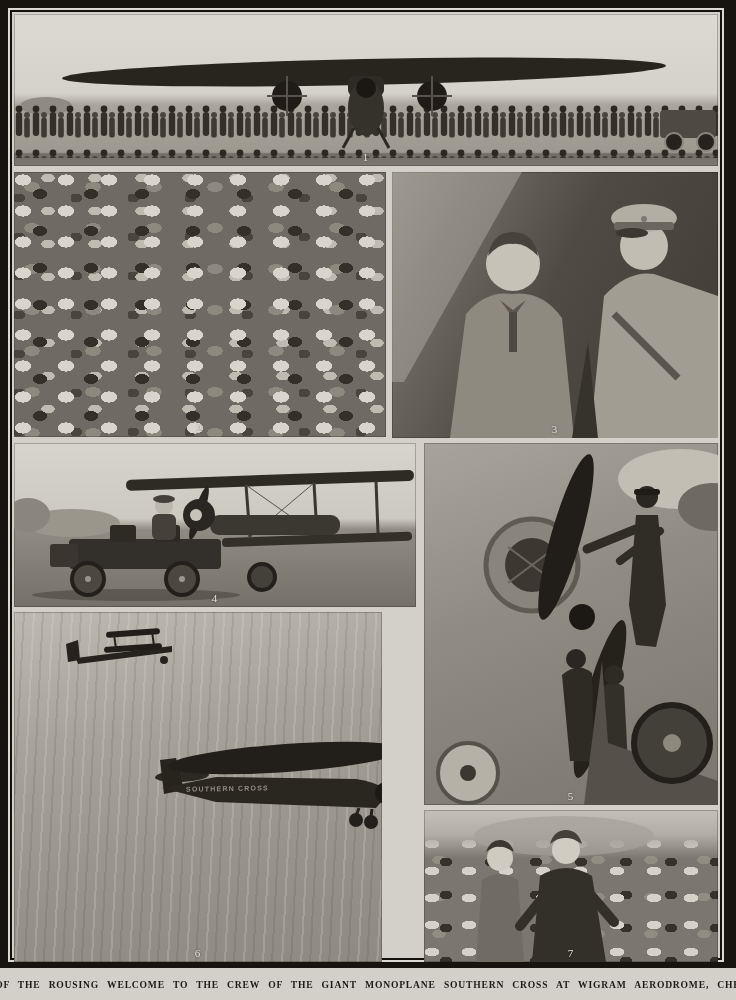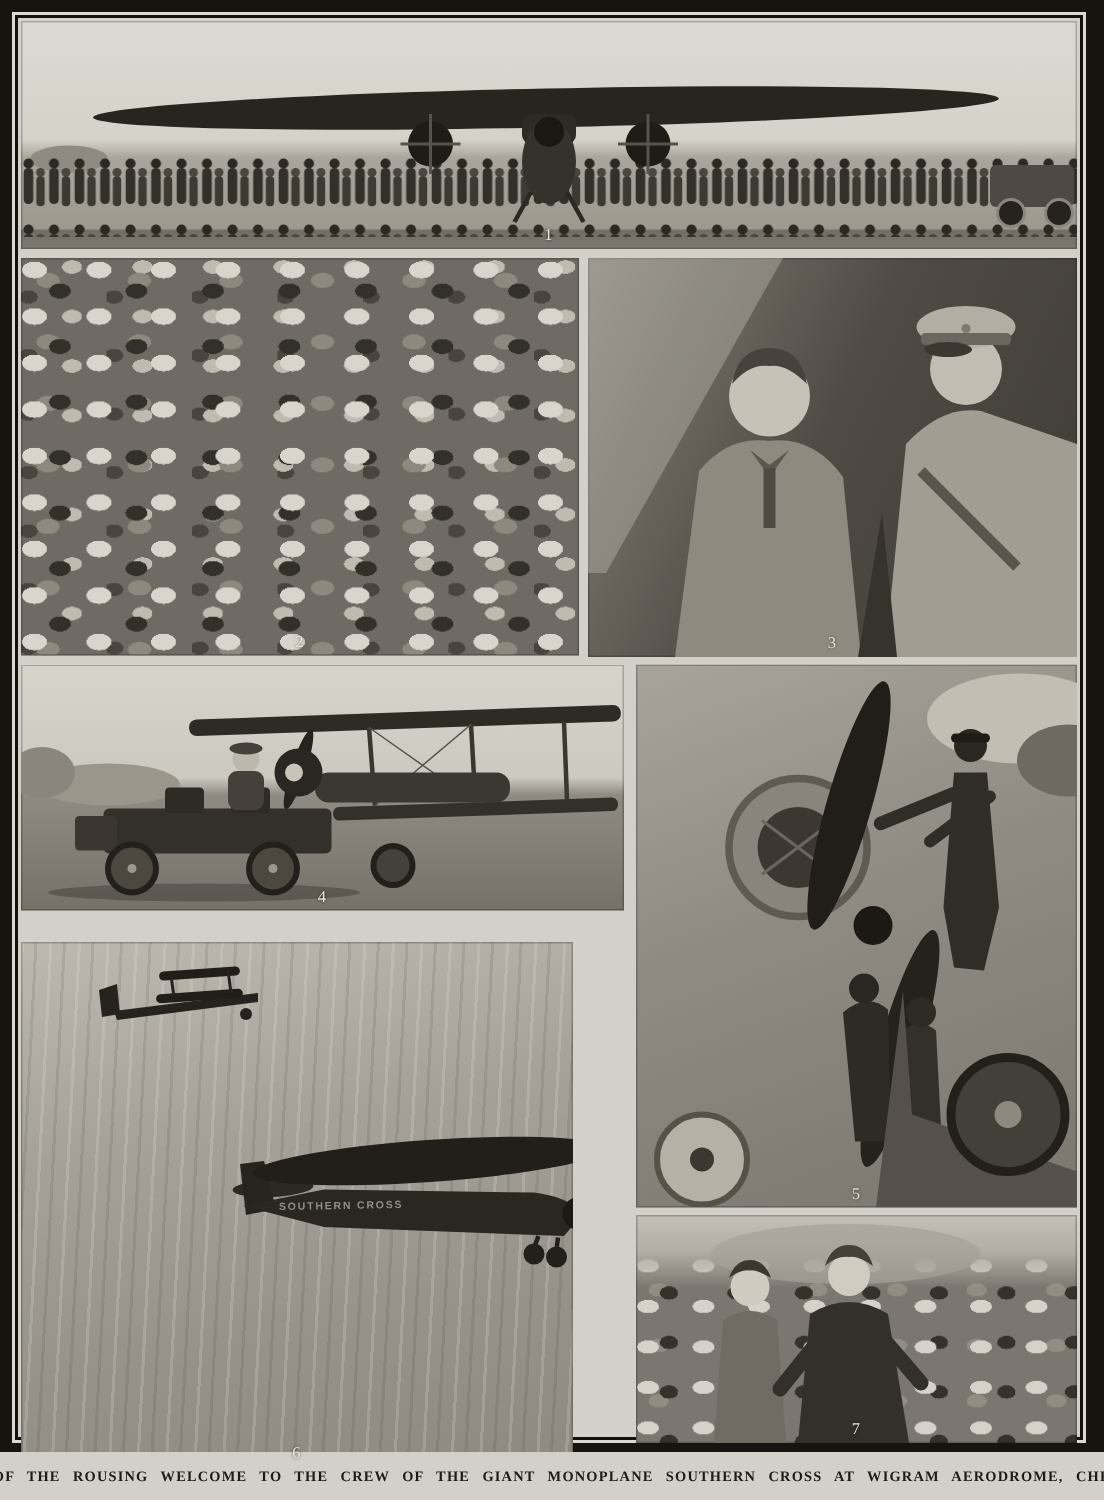--- a/index.html
+++ b/index.html
@@ -38,21 +38,21 @@
   
   .photo3{left:392px;top:172px;width:326px;height:266px;
     background:linear-gradient(115deg,#8f8b82 0%,#6e6a62 20%,#4f4b44 48%,#3f3c35 100%);}
   
   .photo4{left:14px;top:443px;width:402px;height:164px;
     background:linear-gradient(180deg,#d7d4cc 0%,#ccc9c1 46%,#8f8b82 53%,#757168 100%);}
   
   .photo5{left:424px;top:443px;width:294px;height:362px;
     background:linear-gradient(160deg,#a8a49b 0%,#908c83 42%,#7b776e 100%);}
   
-  .photo6{left:14px;top:628px;width:368px;height:350px;
+  .photo6{left:14px;top:612px;width:368px;height:350px;
     background-color:#a09c93;
     background-image:
       repeating-linear-gradient(93deg, rgba(232,229,221,.20) 0 2px, rgba(0,0,0,0) 2px 9px, rgba(40,38,33,.10) 9px 11px, rgba(0,0,0,0) 11px 19px),
       linear-gradient(170deg,#bdb9b0 0%,#a6a299 35%,#97938a 70%,#8e8a81 100%);}
   .marking{
     position:absolute;left:172px;top:173px;z-index:4;
     font-size:7px;letter-spacing:1.2px;color:#938e84;white-space:nowrap;
     transform:rotate(-1deg);font-family:"Liberation Sans",sans-serif;font-weight:bold;
   }
   

